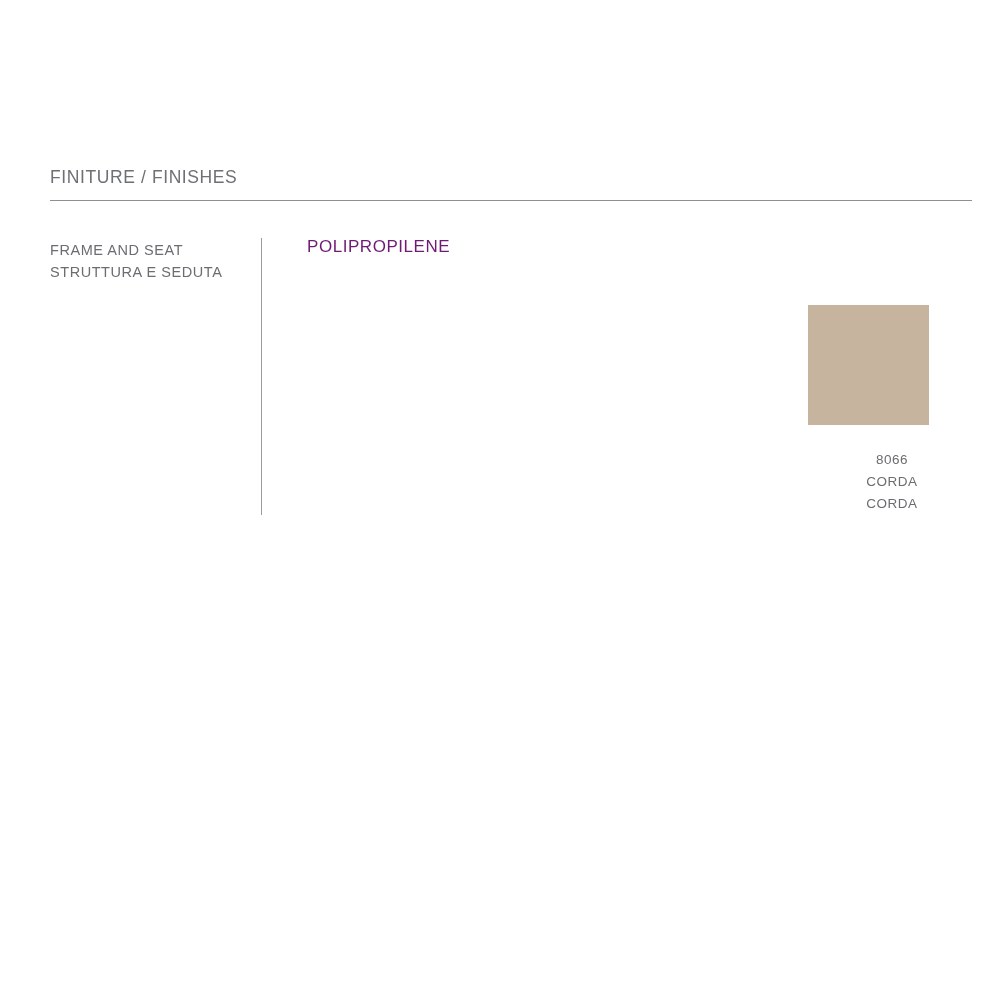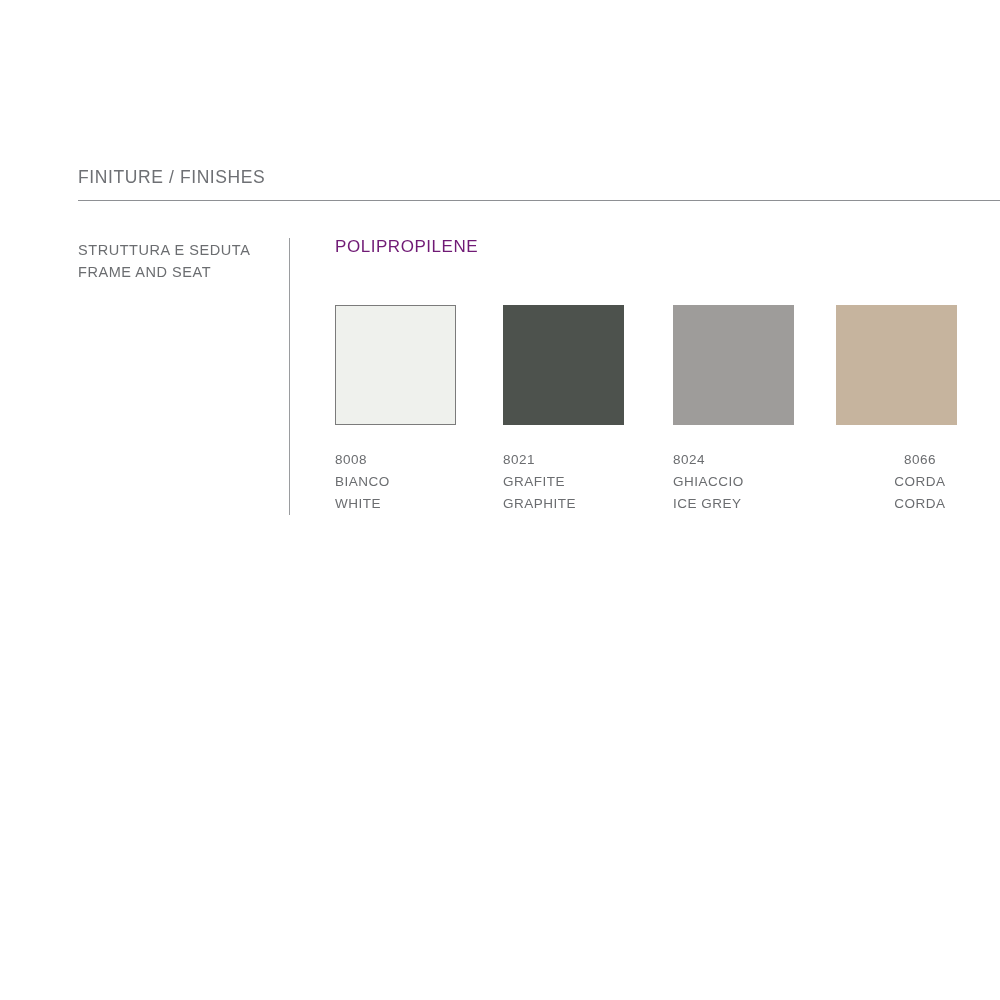--- a/index.html
+++ b/index.html
@@ -13,21 +13,20 @@
     font-family: "Liberation Sans", sans-serif;
     color: #6b6d70;
     -webkit-font-smoothing: antialiased;
     overflow: hidden;
   }
 
   .page {
     position: relative;
     width: 856px;
     height: 1000px;
-    margin-left: 28px;
   }
 
   
   .section-header {
     position: absolute;
     left: 50px;
     top: 166px;
     width: 922px;
   }
   .section-title {
@@ -140,57 +139,33 @@
 <div class="page">
 
   <div class="section-header">
     <div class="section-title">FINITURE / FINISHES</div>
   </div>
   <div class="section-rule"></div>
 
   <div class="row">
 
     <div class="row-label">
+      <span class="lbl-line">FRAME AND SEAT</span>
       <span class="lbl-line">STRUTTURA E SEDUTA</span>
-      <span class="lbl-line">FRAME AND SEAT</span>
     </div>
 
     <div class="row-divider"></div>
 
     <div class="row-body">
       <div class="material-name">POLIPROPILENE</div>
 
       <div class="swatches">
 
-        <div class="swatch-cell" style="left:0px;">
-          <div class="swatch-chip bordered" style="background: rgb(239, 241, 237);"></div>
-          <div class="swatch-caption">
-            <span>8008</span>
-            <span>BIANCO</span>
-            <span>WHITE</span>
-          </div>
-        </div>
 
-        <div class="swatch-cell" style="left:168px;">
-          <div class="swatch-chip" style="background: rgb(77, 82, 77);"></div>
-          <div class="swatch-caption">
-            <span>8021</span>
-            <span>GRAFITE</span>
-            <span>GRAPHITE</span>
-          </div>
-        </div>
 
-        <div class="swatch-cell" style="left:338px;">
-          <div class="swatch-chip" style="background: rgb(158, 156, 154);"></div>
-          <div class="swatch-caption">
-            <span>8024</span>
-            <span>GHIACCIO</span>
-            <span>ICE GREY</span>
-          </div>
-        </div>
 
         <div class="swatch-cell" style="left:501px;text-align:center;">
           <div class="swatch-chip" style="background: rgb(198, 180, 158);"></div>
           <div class="swatch-caption">
             <span>8066</span>
             <span>CORDA</span>
             <span>CORDA</span>
           </div>
         </div>
 

